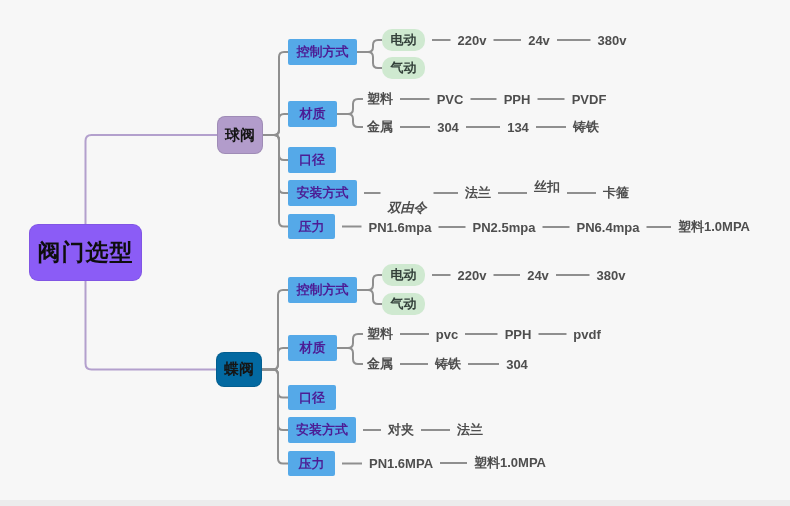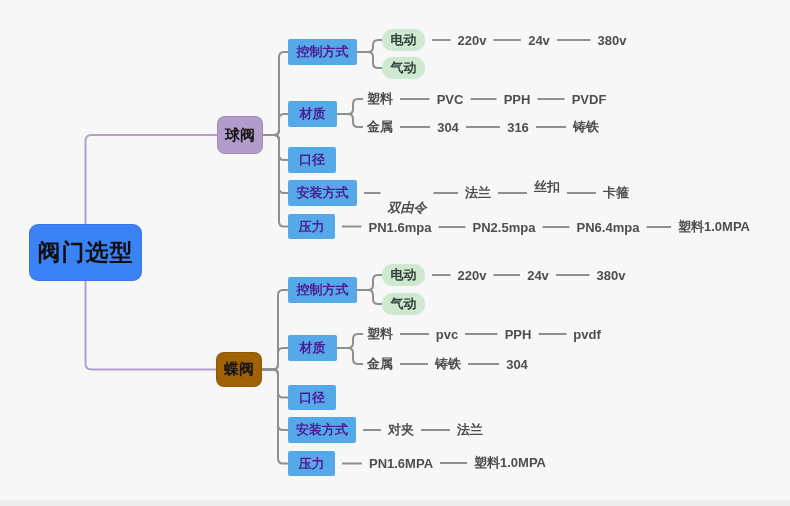--- a/index.html
+++ b/index.html
@@ -81,40 +81,40 @@
       <path d="M 465 334 L 497.5 334" fill="none" stroke="#8f8f8f" stroke-width="2"></path>
       <path d="M 538.5 334 L 566.5 334" fill="none" stroke="#8f8f8f" stroke-width="2"></path>
       <path d="M 400 364 L 428 364" fill="none" stroke="#8f8f8f" stroke-width="2"></path>
       <path d="M 468 364 L 499 364" fill="none" stroke="#8f8f8f" stroke-width="2"></path>
       <path d="M 363 430 L 381 430" fill="none" stroke="#8f8f8f" stroke-width="2"></path>
       <path d="M 421 430 L 450 430" fill="none" stroke="#8f8f8f" stroke-width="2"></path>
       <path d="M 342 463.5 L 362 463.5" fill="none" stroke="#8f8f8f" stroke-width="2"></path>
       <path d="M 440 463 L 467 463" fill="none" stroke="#8f8f8f" stroke-width="2"></path>
     </svg>
   <div id="bottom-strip" style="background: rgb(236, 236, 236);"></div>
-<div class="node kind-root" style="left: 29px; top: 224px; width: 113px; height: 57px; background: #3b82f6;">阀门选型</div>
+<div class="node kind-root" style="left: 29px; top: 224px; width: 113px; height: 57px; background: #8b5cf6;">阀门选型</div>
     <div class="node kind-branch" style="left: 217px; top: 116px; width: 46px; height: 38px; background: rgb(178, 156, 203);">球阀</div>
-    <div class="node kind-branch" style="left: 216px; top: 352px; width: 46px; height: 35px; background: #a16207;">蝶阀</div>
+    <div class="node kind-branch" style="left: 216px; top: 352px; width: 46px; height: 35px; background: #0369a1;">蝶阀</div>
     <div class="node kind-cat" style="left: 288px; top: 39px; width: 69px; height: 26px; background: rgb(85, 169, 232);">控制方式</div>
     <div class="node kind-cat" style="left: 288px; top: 101px; width: 49px; height: 26px; background: rgb(85, 169, 232);">材质</div>
     <div class="node kind-cat" style="left: 288px; top: 147px; width: 48px; height: 26px; background: rgb(85, 169, 232);">口径</div>
     <div class="node kind-cat" style="left: 288px; top: 180px; width: 69px; height: 26px; background: rgb(85, 169, 232);">安装方式</div>
     <div class="node kind-cat" style="left: 288px; top: 214px; width: 47px; height: 25px; background: rgb(85, 169, 232);">压力</div>
     <div class="node kind-opt" style="left: 382px; top: 29px; width: 43px; height: 22px; background: rgb(207, 233, 208);">电动</div>
     <div class="node kind-opt" style="left: 382px; top: 57px; width: 43px; height: 22px; background: rgb(207, 233, 208);">气动</div>
     <div class="node kind-text" style="left: 472px; top: 40px;">220v</div>
     <div class="node kind-text" style="left: 539px; top: 40px;">24v</div>
     <div class="node kind-text" style="left: 612px; top: 40px;">380v</div>
     <div class="node kind-text" style="left: 380px; top: 99px;">塑料</div>
     <div class="node kind-text" style="left: 450px; top: 99px;">PVC</div>
     <div class="node kind-text" style="left: 517px; top: 99px;">PPH</div>
     <div class="node kind-text" style="left: 589px; top: 99px;">PVDF</div>
     <div class="node kind-text" style="left: 380px; top: 127px;">金属</div>
     <div class="node kind-text" style="left: 448px; top: 127px;">304</div>
-    <div class="node kind-text" style="left: 518px; top: 127px;">316</div>
+    <div class="node kind-text" style="left: 518px; top: 127px;">134</div>
     <div class="node kind-text" style="left: 586px; top: 127px;">铸铁</div>
     <div class="node kind-text" style="left: 407px; top: 208px; font-style: italic;">双由令</div>
     <div class="node kind-text" style="left: 478px; top: 193px;">法兰</div>
     <div class="node kind-text" style="left: 547px; top: 187px;">丝扣</div>
     <div class="node kind-text" style="left: 616px; top: 193px;">卡箍</div>
     <div class="node kind-text" style="left: 400px; top: 227px;">PN1.6mpa</div>
     <div class="node kind-text" style="left: 504px; top: 227px;">PN2.5mpa</div>
     <div class="node kind-text" style="left: 608px; top: 227px;">PN6.4mpa</div>
     <div class="node kind-text" style="left: 714px; top: 227px;">塑料1.0MPA</div>
     <div class="node kind-cat" style="left: 288px; top: 277px; width: 69px; height: 26px; background: rgb(85, 169, 232);">控制方式</div>

